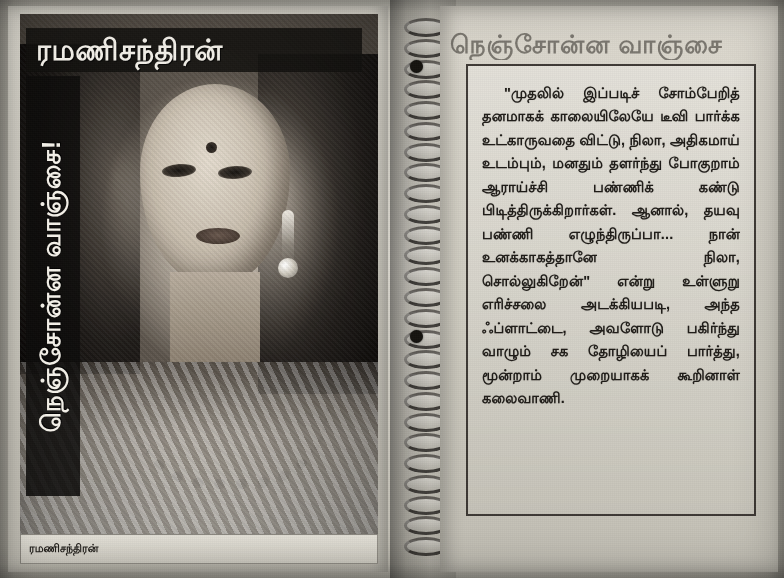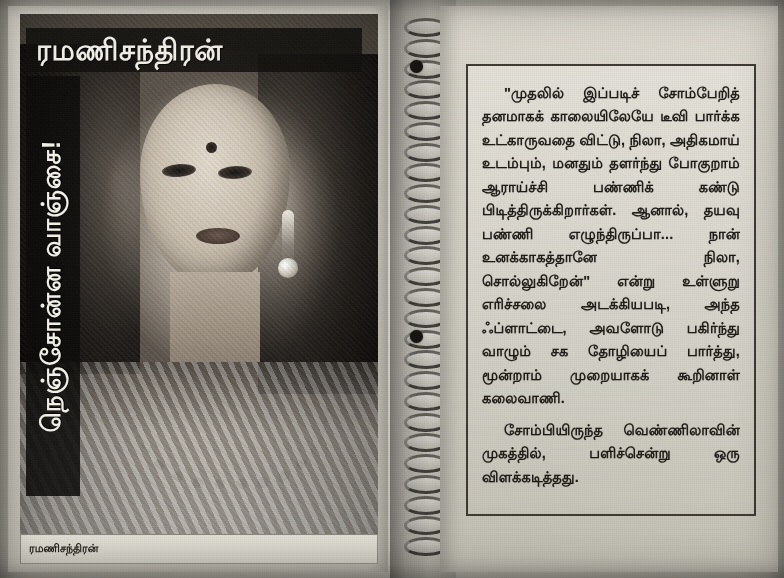--- a/index.html
+++ b/index.html
@@ -358,25 +358,25 @@
       <div class="coil" style="top: 415.385px;"></div>
       <div class="coil" style="top: 436.154px;"></div>
       <div class="coil" style="top: 456.923px;"></div>
       <div class="coil" style="top: 477.692px;"></div>
       <div class="coil" style="top: 498.462px;"></div>
       <div class="coil" style="top: 519.231px;"></div>
     </div>
 
   <div class="right-page">
 
+    <div class="rp-header">நெஞ்சோன்ன வாஞ்சை</div>
 
     <div class="text-frame">
       <div class="body-text">
         <p class="indent">"முதலில் இப்படிச் சோம்பேறித் தனமாகக் காலையிலேயே டீவி பார்க்க உட்காருவதை விட்டு, நிலா, அதிகமாய் உடம்பும், மனதும் தளர்ந்து போகுறாம் ஆராய்ச்சி பண்ணிக் கண்டு பிடித்திருக்கிறார்கள். ஆனால், தயவு பண்ணி எழுந்திருப்பா... நான் உனக்காகத்தானே நிலா, சொல்லுகிறேன்" என்று உள்ளுறு எரிச்சலை அடக்கியபடி, அந்த ஃப்ளாட்டை, அவளோடு பகிர்ந்து வாழும் சக தோழியைப் பார்த்து, மூன்றாம் முறையாகக் கூறினாள் கலைவாணி.</p>
-        <p class="indent">சோம்பியிருந்த வெண்ணிலாவின் முகத்தில், பளிச்சென்று ஒரு விளக்கடித்தது.</p>
       </div>
     </div>
 
   </div>
 
   <div class="grain"></div>
   <div class="edge-shadow"></div>
 </div>
 
 </body></html>

